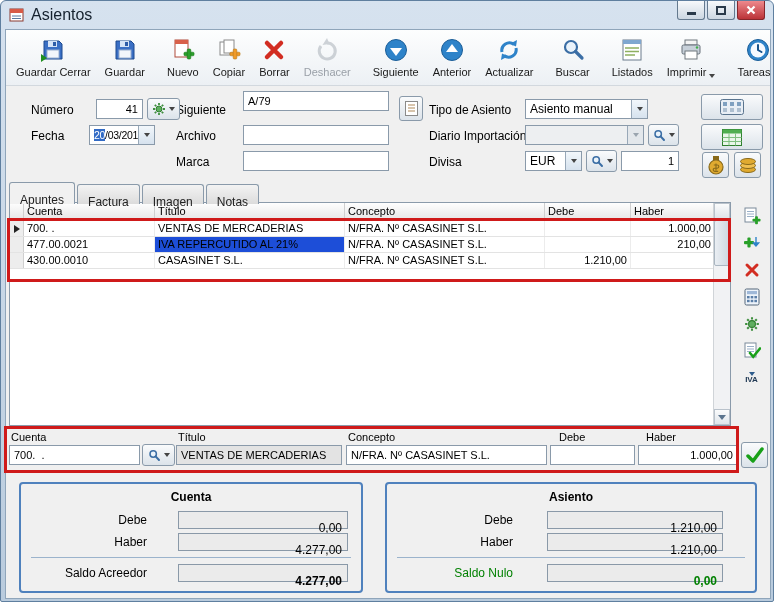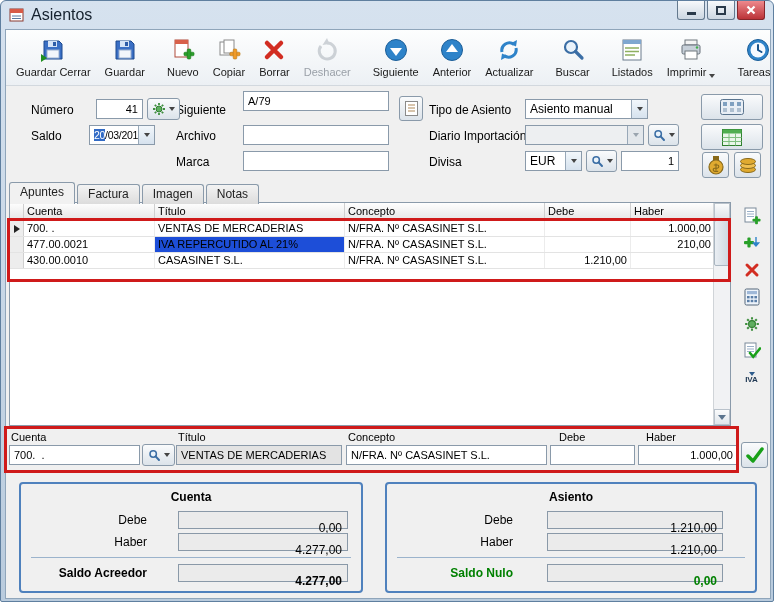--- a/index.html
+++ b/index.html
@@ -52,21 +52,21 @@
   .combo { position: absolute; background: #fff; border: 1px solid #8a9aaa;
     display: flex; align-items: stretch; font-size: 12px; }
   .combo .txt { padding-left: 4px; flex: 1; line-height: 18px; white-space: nowrap; overflow: hidden; }
   .combo .arr { width: 16px; background: linear-gradient(#f2f7fb, #d6e2ee);
     border-left: 1px solid #98a8b8; display: flex; align-items: center; justify-content: center; }
   .combo.disabled { background: #edeff1; }
   .combo.disabled .arr { background: #e3e7eb; }
 
   
   .tabs { position: absolute; left: 8px; top: 181px; height: 22px; display: flex; align-items: flex-end; z-index: 3; }
-  .tab { height: 20px; line-height: 19px; padding: 0 10px; font-size: 12px; color: #222;
+  .tab { height: 20px; line-height: 19px; padding: 8px 10px; font-size: 12px; color: #222;
     background: linear-gradient(#f3f3f3, #dcdcdc); border: 1px solid #8a9aaa; border-bottom: none;
     border-radius: 3px 3px 0 0; margin-right: 2px; }
   .tab.active { height: 22px; background: #f1f1f1; position: relative; z-index: 4; }
 
   
   .grid { position: absolute; left: 8px; top: 201px; width: 722px; height: 224px;
     border: 1px solid #8a9aaa; background: #fff; }
   .ghead { display: flex; height: 18px; background: linear-gradient(#fefefe, #e6e6e6);
     border-bottom: 1px solid #b5b5b5; }
   .gh { font-size: 11px; line-height: 17px; padding-left: 3px; border-right: 1px solid #cfcfcf;
@@ -105,21 +105,21 @@
   
   .elbl { position: absolute; font-size: 11px; height: 14px; line-height: 14px; white-space: nowrap; }
   .ro { background: #e3e3e3; }
 
   
   .panel { position: absolute; top: 481px; height: 111px; border: 2px solid #4f81bd;
     border-radius: 4px; background: #f0f0f0; }
   .panel-title { text-align: center; font-weight: bold; font-size: 12px; margin-top: 6px; }
   .p-lbl { position: absolute; left: 0; width: 140px; text-align: right; padding-right: 14px;
     font-size: 12px; height: 18px; line-height: 18px; white-space: nowrap; }
-  .p-lbl.bold { font-weight: bold; }
+  .p-lbl.bold { font-weight: normal; }
   .pv { position: absolute; height: 18px; background: #ebebeb; border: 1px solid #8a99a8;
     text-align: right; padding: 8px 5px; line-height: 16px; font-size: 12px; white-space: pre; }
   .pv.bold { font-weight: bold; }
   .green { color: #008000; }
   .psep { position: absolute; left: 10px; right: 10px; height: 1px; background: #9bb3cc; }
 
   
   .redbox { position: absolute; border: 3px solid #cf1a1a; pointer-events: none; z-index: 50; }
   #rb1 { left: 6px; top: 217px; width: 724px; height: 64px; }
   #rb2 { left: 3px; top: 425px; width: 735px; height: 47px; }
@@ -290,21 +290,21 @@
           <path d="M13 8v5l3.5 2" stroke="#16538c" stroke-width="2" fill="none" stroke-linecap="round"></path>
         </svg>
       <span class="lblrow">
           <span>Tareas</span>
           <span class="caret"></span>
         </span>
     </div>
   </div>
 
   <span class="lbl" style="left:30px;top:99px">Número</span>
-  <span class="lbl" style="left:30px;top:125px">Saldo</span>
+  <span class="lbl" style="left:30px;top:125px">Fecha</span>
   <span class="lbl" style="left:175px;top:99px">Siguiente</span>
   <span class="lbl" style="left:175px;top:125px">Archivo</span>
   <span class="lbl" style="left:175px;top:151px">Marca</span>
   <span class="lbl" style="left:428px;top:99px">Tipo de Asiento</span>
   <span class="lbl" style="left:428px;top:125px">Diario Importación</span>
   <span class="lbl" style="left:428px;top:151px">Divisa</span>
 
   <div class="fld right" style="left:95px;top:98px;width:47px;height:20px">41</div>
   <div class="btn" style="left:146px;top:97px;width:33px;height:22px">
     <svg width="14" height="14" viewBox="0 0 14 14">

